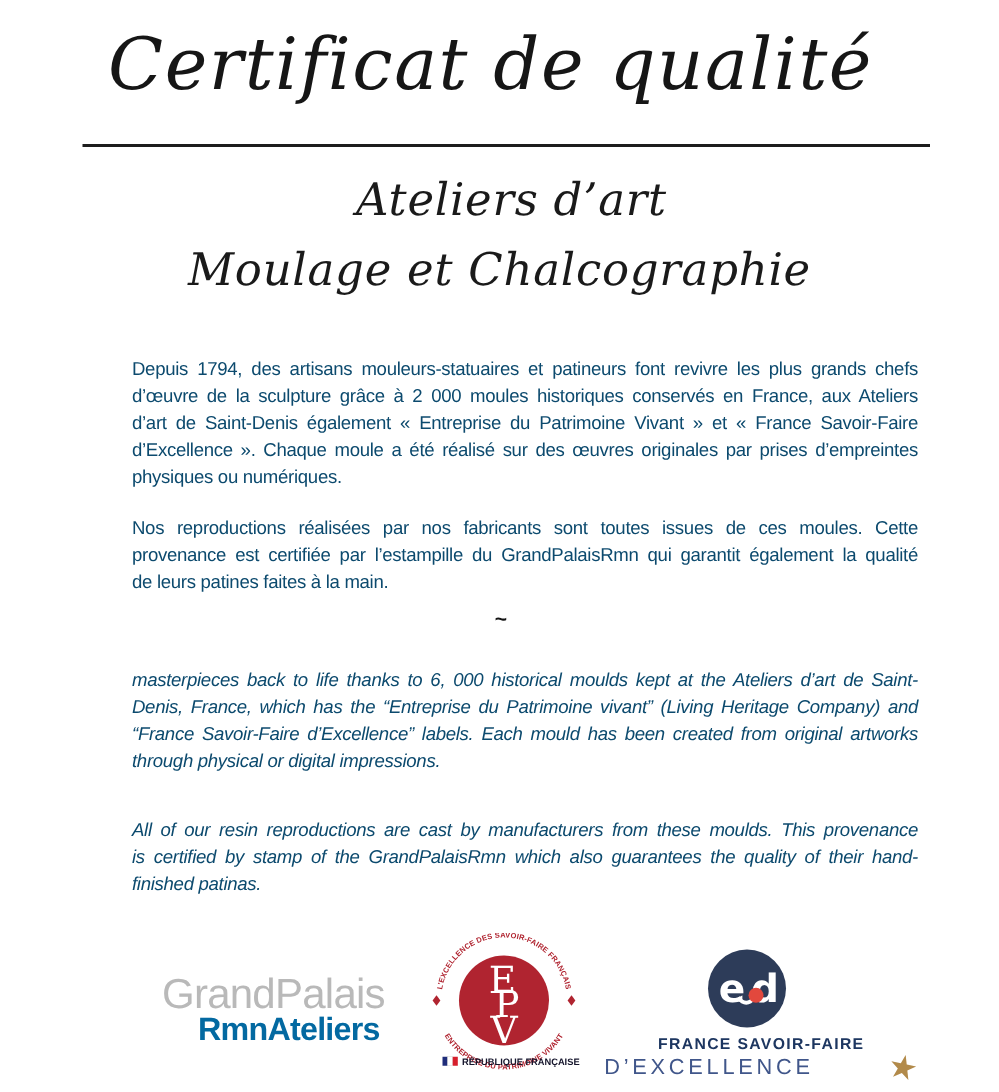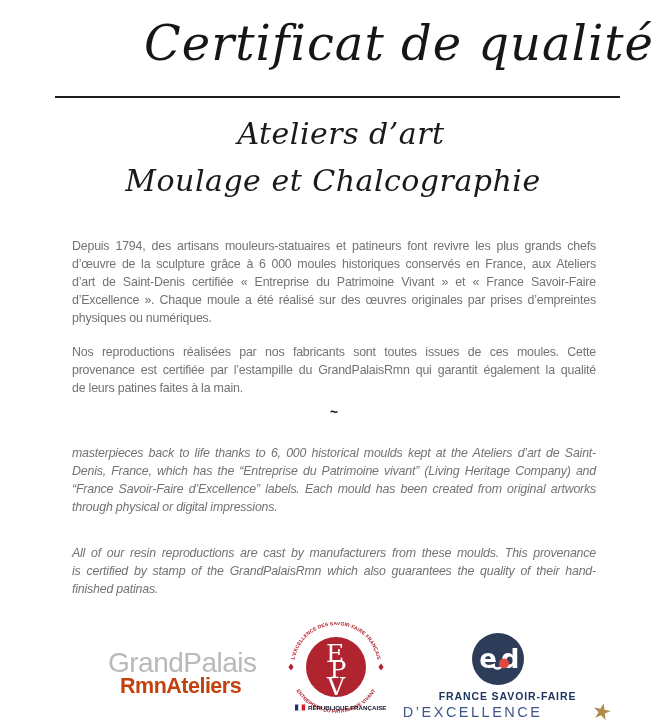--- a/index.html
+++ b/index.html
@@ -9,21 +9,21 @@
     height: 728px;
     background: #ffffff;
     overflow: hidden;
     font-family: "Liberation Sans", sans-serif;
     color: #111111;
   }
   
   .title {
     position: absolute;
     top: 6px; left: 0; right: 12px;
-    text-align: right;
+    text-align: center;
     font-family: "DejaVu Serif", serif;
     font-style: italic;
     font-size: 48px;
     line-height: 74px;
     color: #161616;
     letter-spacing: 1px;
   }
   .rule {
     position: absolute;
     top: 96px; left: 55px;
@@ -39,26 +39,26 @@
     font-size: 30px;
     color: #1a1a1a;
     letter-spacing: 0.5px;
   }
   .sub1 { top: 116px; margin-left: 16px; }
   .sub2 { top: 163px; }
 
   
   .textblock {
     position: absolute;
-    left: 72px;
+    left: 88px;
     width: 524px;
     font-size: 12.4px;
     letter-spacing: -0.2px;
     line-height: 18px;
-    color: #737373;
+    color: #0c4a6e;
   }
   .fr-p1 { top: 237px; }
   .fr-p2 { top: 343px; }
   .en    { font-style: italic; }
   .en-p1 { top: 444px; }
   .en-p2 { top: 544px; }
   .jline { text-align: justify; text-align-last: justify; }
   .lline { text-align: left; }
   .tilde {
     position: absolute;
@@ -70,22 +70,22 @@
   }
 
   
   .gp-logo { position: absolute; left: 108px; top: 651px; }
   .gp-line1 {
     font-size: 28px; letter-spacing: -0.5px;
     color: #b9b9b9; font-weight: 400; line-height: 24px;
   }
   .gp-line2 {
     font-size: 21.5px; letter-spacing: -0.5px;
-    color: #c2410c; font-weight: 700; line-height: 24px;
-    margin-left: 12px; margin-top: -1px;
+    color: #0369a1; font-weight: 700; line-height: 24px;
+    margin-left: 24px; margin-top: -1px;
   }
 
   .epv-wrap { position: absolute; left: 280px; top: 622px; width: 112px; height: 104px; }
   .epv-arc {
     fill: #b02430;
     font-size: 5px;
     font-weight: 700;
     letter-spacing: 0.1px;
     font-family: "Liberation Sans", sans-serif;
   }
@@ -140,22 +140,22 @@
 <div class="certificate">
 
   <div class="title">Certificat de qualité</div>
   <div class="rule"></div>
 
   <div class="subtitle sub1">Ateliers d’art</div>
   <div class="subtitle sub2">Moulage et Chalcographie</div>
 
   <div class="textblock fr-p1">
     <div class="jline">Depuis 1794, des artisans mouleurs-statuaires et patineurs font revivre les plus grands chefs</div>
-    <div class="jline">d’œuvre de la sculpture grâce à 6 000 moules historiques conservés en France, aux Ateliers</div>
-    <div class="jline">d’art de Saint-Denis certifiée « Entreprise du Patrimoine Vivant » et « France Savoir-Faire</div>
+    <div class="jline">d’œuvre de la sculpture grâce à 2 000 moules historiques conservés en France, aux Ateliers</div>
+    <div class="jline">d’art de Saint-Denis également « Entreprise du Patrimoine Vivant » et « France Savoir-Faire</div>
     <div class="jline">d’Excellence ». Chaque moule a été réalisé sur des œuvres originales par prises d’empreintes</div>
     <div class="lline">physiques ou numériques.</div>
   </div>
 
   <div class="textblock fr-p2">
     <div class="jline">Nos reproductions réalisées par nos fabricants sont toutes issues de ces moules. Cette</div>
     <div class="jline">provenance est certifiée par l’estampille du GrandPalaisRmn qui garantit également la qualité</div>
     <div class="lline">de leurs patines faites à la main.</div>
   </div>
 

